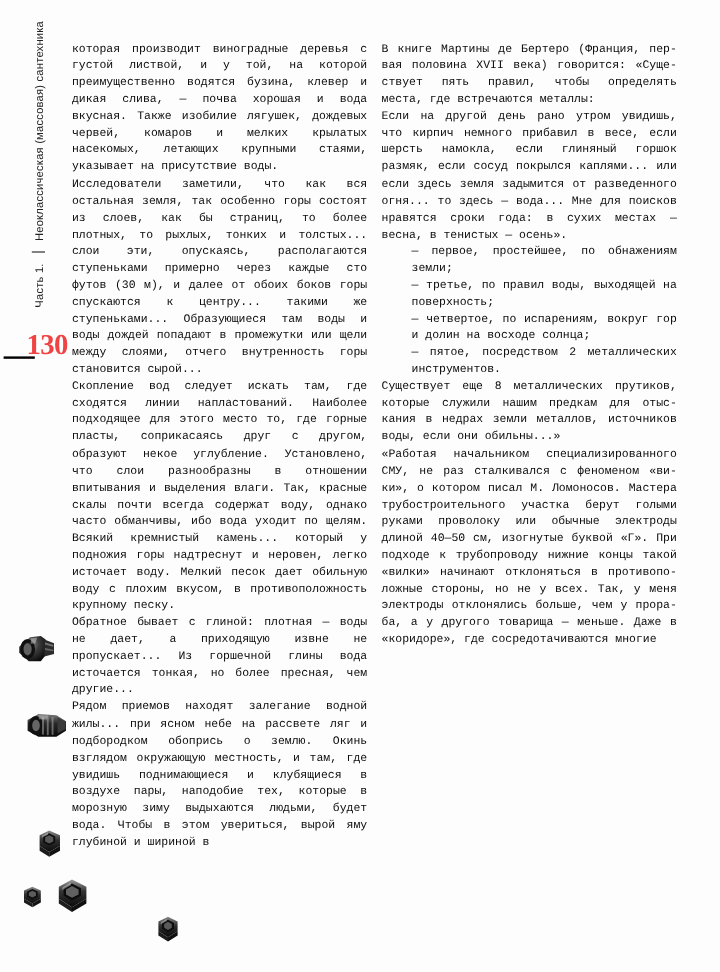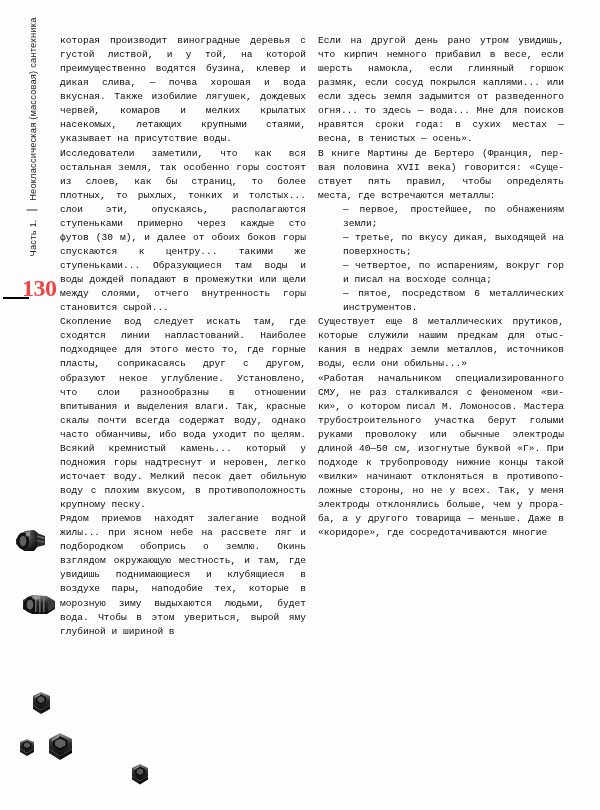--- a/index.html
+++ b/index.html
@@ -221,30 +221,31 @@
       </svg>
     </div>
   </div>
 
   <div class="body-cols">
 
     <div class="col">
       <p>которая производит виноградные деревья с густой листвой, и у той, на которой преиму­щественно водятся бузина, клевер и дикая слива, — почва хорошая и вода вкусная. Так­же изобилие лягушек, дождевых червей, ко­маров и мелких крылатых насекомых, лета­ющих крупными стаями, указывает на присут­ствие воды.</p>
       <p>Исследователи заметили, что как вся осталь­ная земля, так особенно горы состоят из сло­ев, как бы страниц, то более плотных, то рых­лых, тонких и толстых... слои эти, опускаясь, располагаются ступеньками примерно через каждые сто футов (30 м), и далее от обоих боков горы спускаются к центру... такими же ступеньками... Образующиеся там воды и воды дождей попадают в промежутки или щели между слоями, отчего внутренность горы становится сырой...</p>
       <p>Скопление вод следует искать там, где сходят­ся линии напластований. Наиболее подходя­щее для этого место то, где горные пласты, соприкасаясь друг с другом, образуют некое углубление. Установлено, что слои разнооб­разны в отношении впитывания и выделения влаги. Так, красные скалы почти всегда содер­жат воду, однако часто обманчивы, ибо вода уходит по щелям. Всякий кремнистый ка­мень... который у подножия горы надтреснут и неровен, легко источает воду. Мелкий пе­сок дает обильную воду с плохим вкусом, в противоположность крупному песку.</p>
+      <p>Обратное бывает с глиной: плотная — воды не дает, а приходящую извне не пропускает... Из горшечной глины вода источается тонкая, но более пресная, чем другие...</p>
       <p>Рядом приемов находят залегание водной жилы... при ясном небе на рассвете ляг и под­бородком обопрись о землю. Окинь взглядом окружающую местность, и там, где увидишь поднимающиеся и клубящиеся в воздухе пары, наподобие тех, которые в морозную зиму вы­дыхаются людьми, будет вода. Чтобы в этом увериться, вырой яму глубиной и шириной в</p>
     </div>
 
     <div class="col">
+      <p>В книге Мартины де Бертеро (Франция, пер­вая половина XVII века) говорится: «Суще­ствует пять правил, чтобы определять места, где встречаются металлы:</p>
       <p>Если на другой день рано утром увидишь, что кирпич немного прибавил в весе, если шерсть намокла, если глиняный горшок размяк, если сосуд покрылся каплями... или если здесь земля задымится от разведенного огня... то здесь — вода... Мне для поисков нравятся сроки года: в сухих местах — весна, в тенис­тых — осень».</p>
-      <p>В книге Мартины де Бертеро (Франция, пер­вая половина XVII века) говорится: «Суще­ствует пять правил, чтобы определять места, где встречаются металлы:</p>
       <p class="hang">— первое, простейшее, по обнажениям зем­ли;</p>
-      <p class="hang">— третье, по вкусу дикая, выходящей на по­верхность;</p>
-      <p class="hang">— четвертое, по испарениям, вокруг гор и писал на восходе солнца;</p>
-      <p class="hang">— пятое, посредством 6 металлических ин­струментов.</p>
+      <p class="hang">— третье, по правил воды, выходящей на по­верхность;</p>
+      <p class="hang">— четвертое, по испарениям, вокруг гор и долин на восходе солнца;</p>
+      <p class="hang">— пятое, посредством 2 металлических ин­струментов.</p>
       <p>Существует еще 8 металлических прутиков, которые служили нашим предкам для отыс­кания в недрах земли металлов, источников воды, если они обильны...»</p>
       <p>«Работая начальником специализированно­го СМУ, не раз сталкивался с феноменом «ви­ки», о котором писал М. Ломоносов. Мастера трубостроительного участка берут голыми руками проволоку или обычные электроды длиной 40—50 см, изогнутые буквой «Г». При подходе к трубопроводу нижние концы такой «вилки» начинают отклоняться в противопо­ложные стороны, но не у всех. Так, у меня электроды отклонялись больше, чем у прора­ба, а у другого товарища — меньше. Даже в «коридоре», где сосредотачиваются многие</p>
     </div>
   </div>
 
   <div class="bottom-fitting">
     <svg width="26" height="24" viewBox="0 0 26 24" aria-hidden="true">
       <defs>
         <linearGradient id="mg5" x1="0" y1="0" x2="0" y2="1">
           <stop offset="0%" stop-color="#8a8a8a"></stop>

